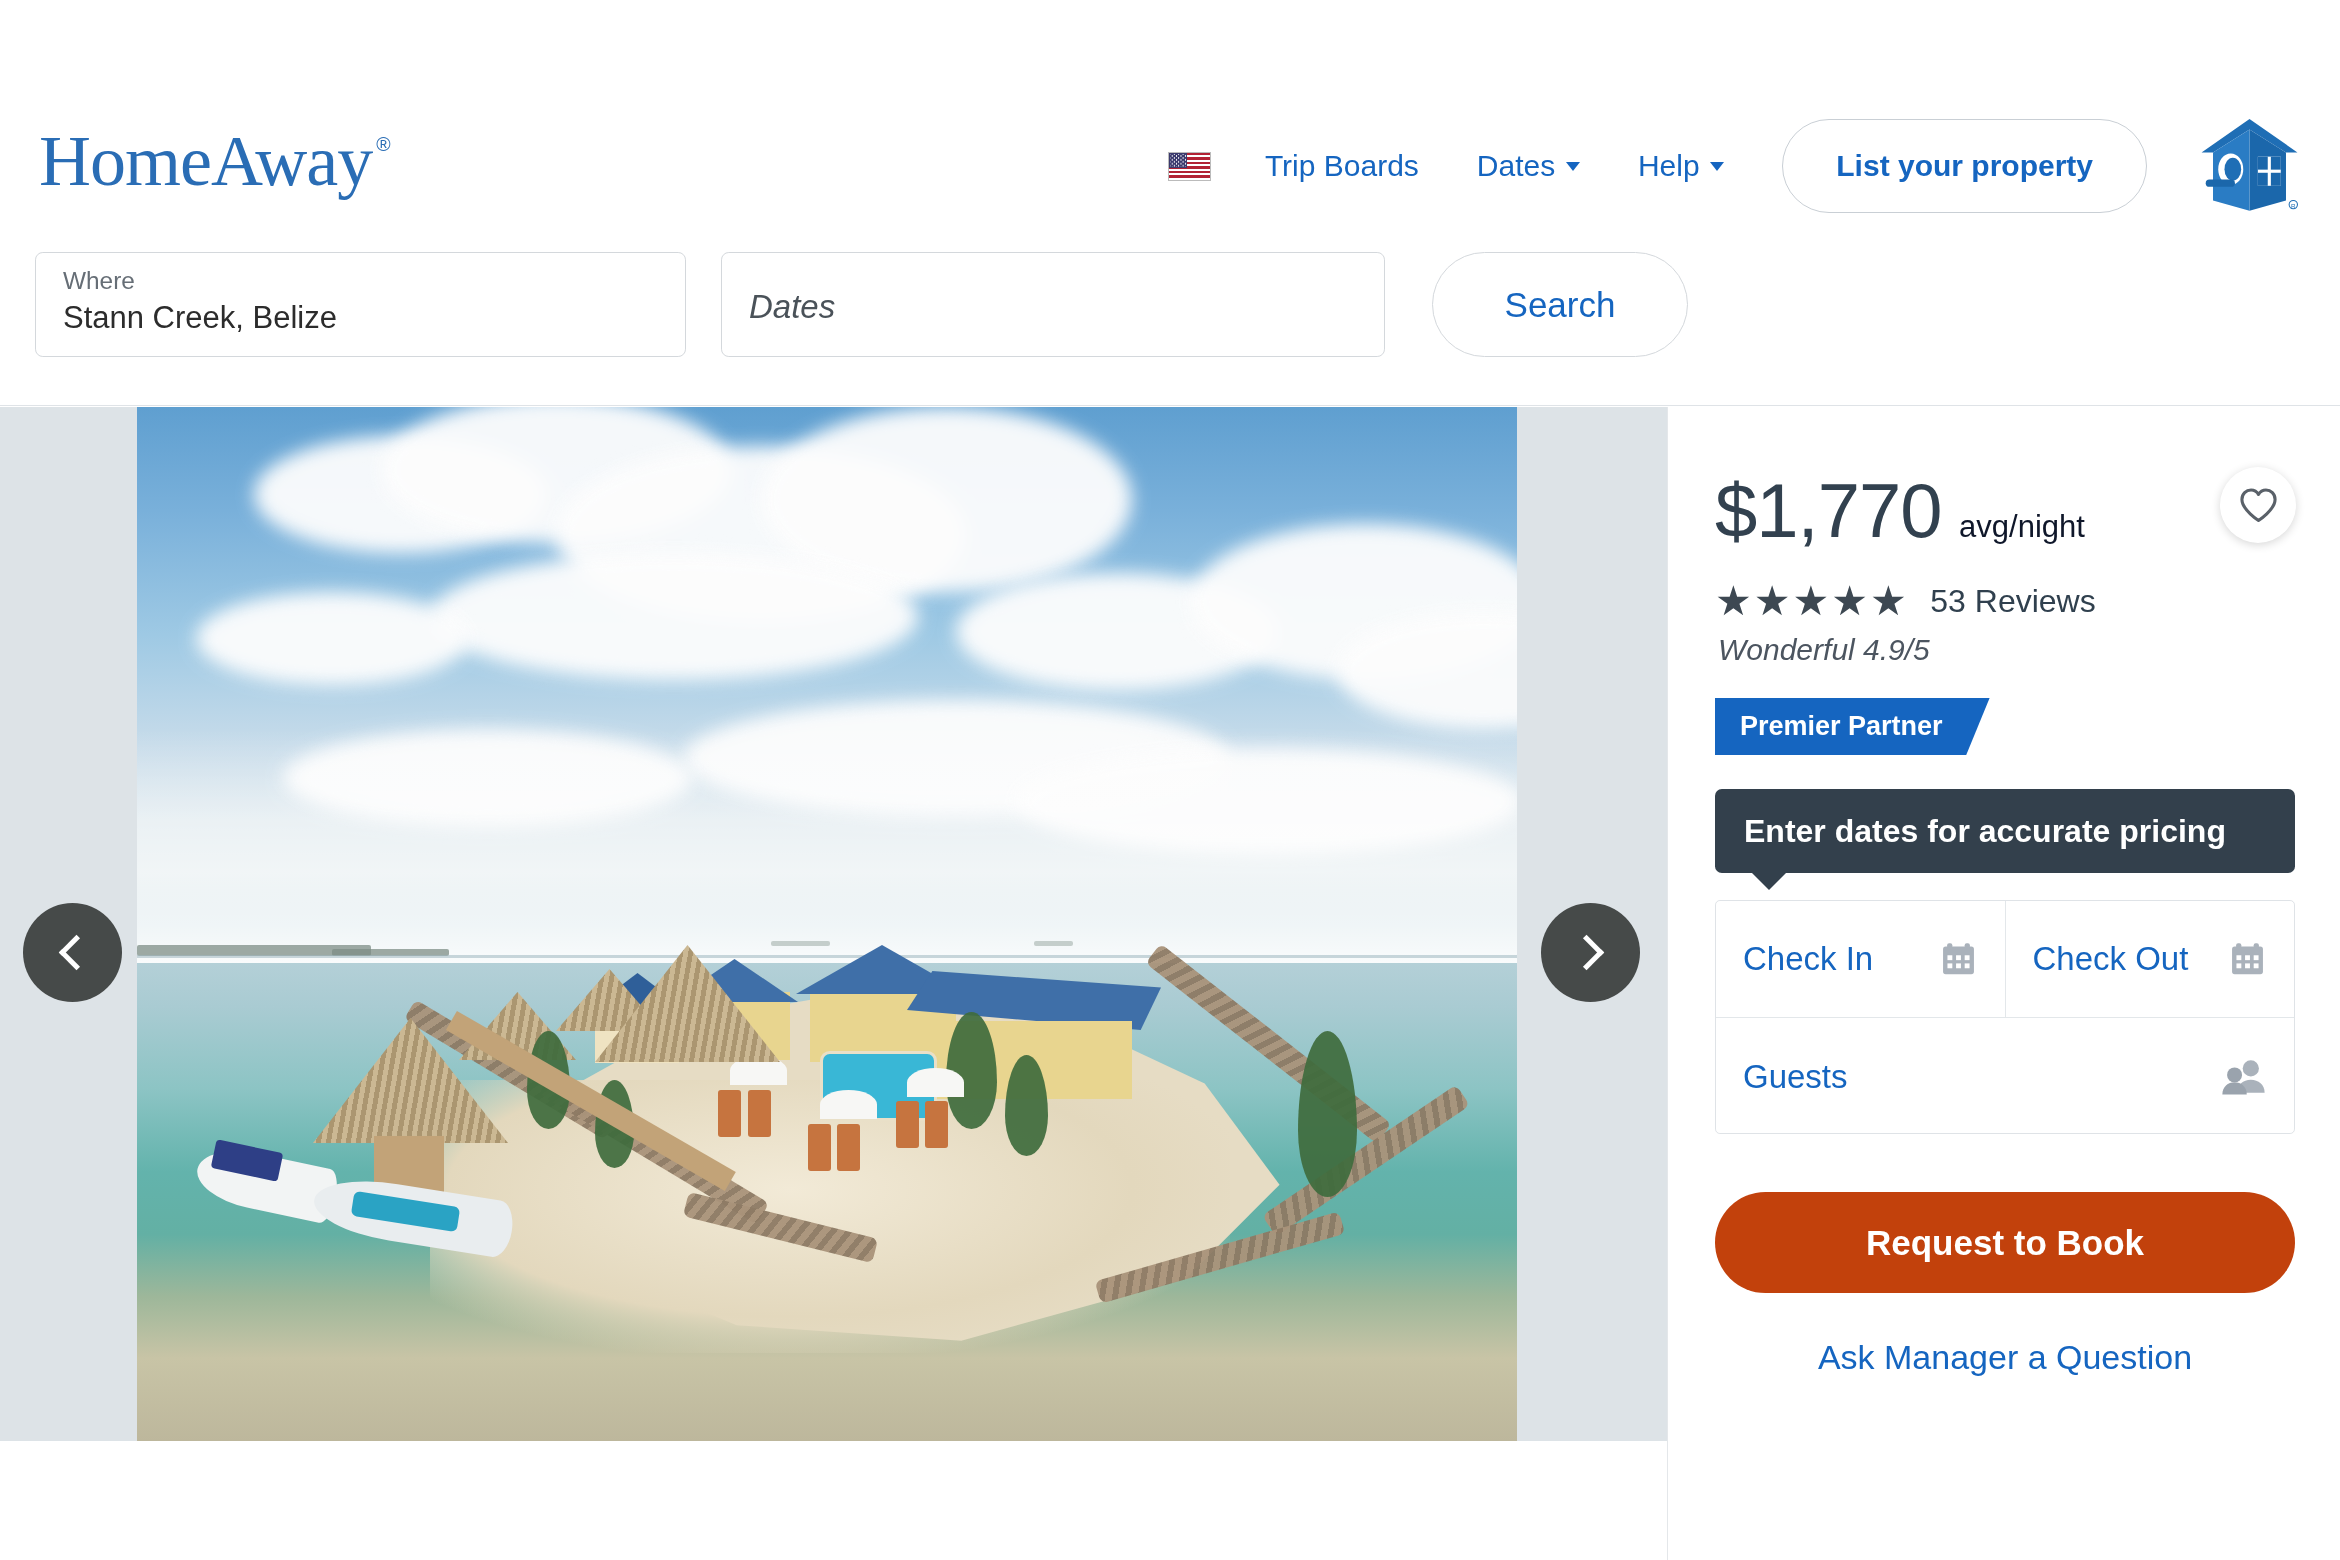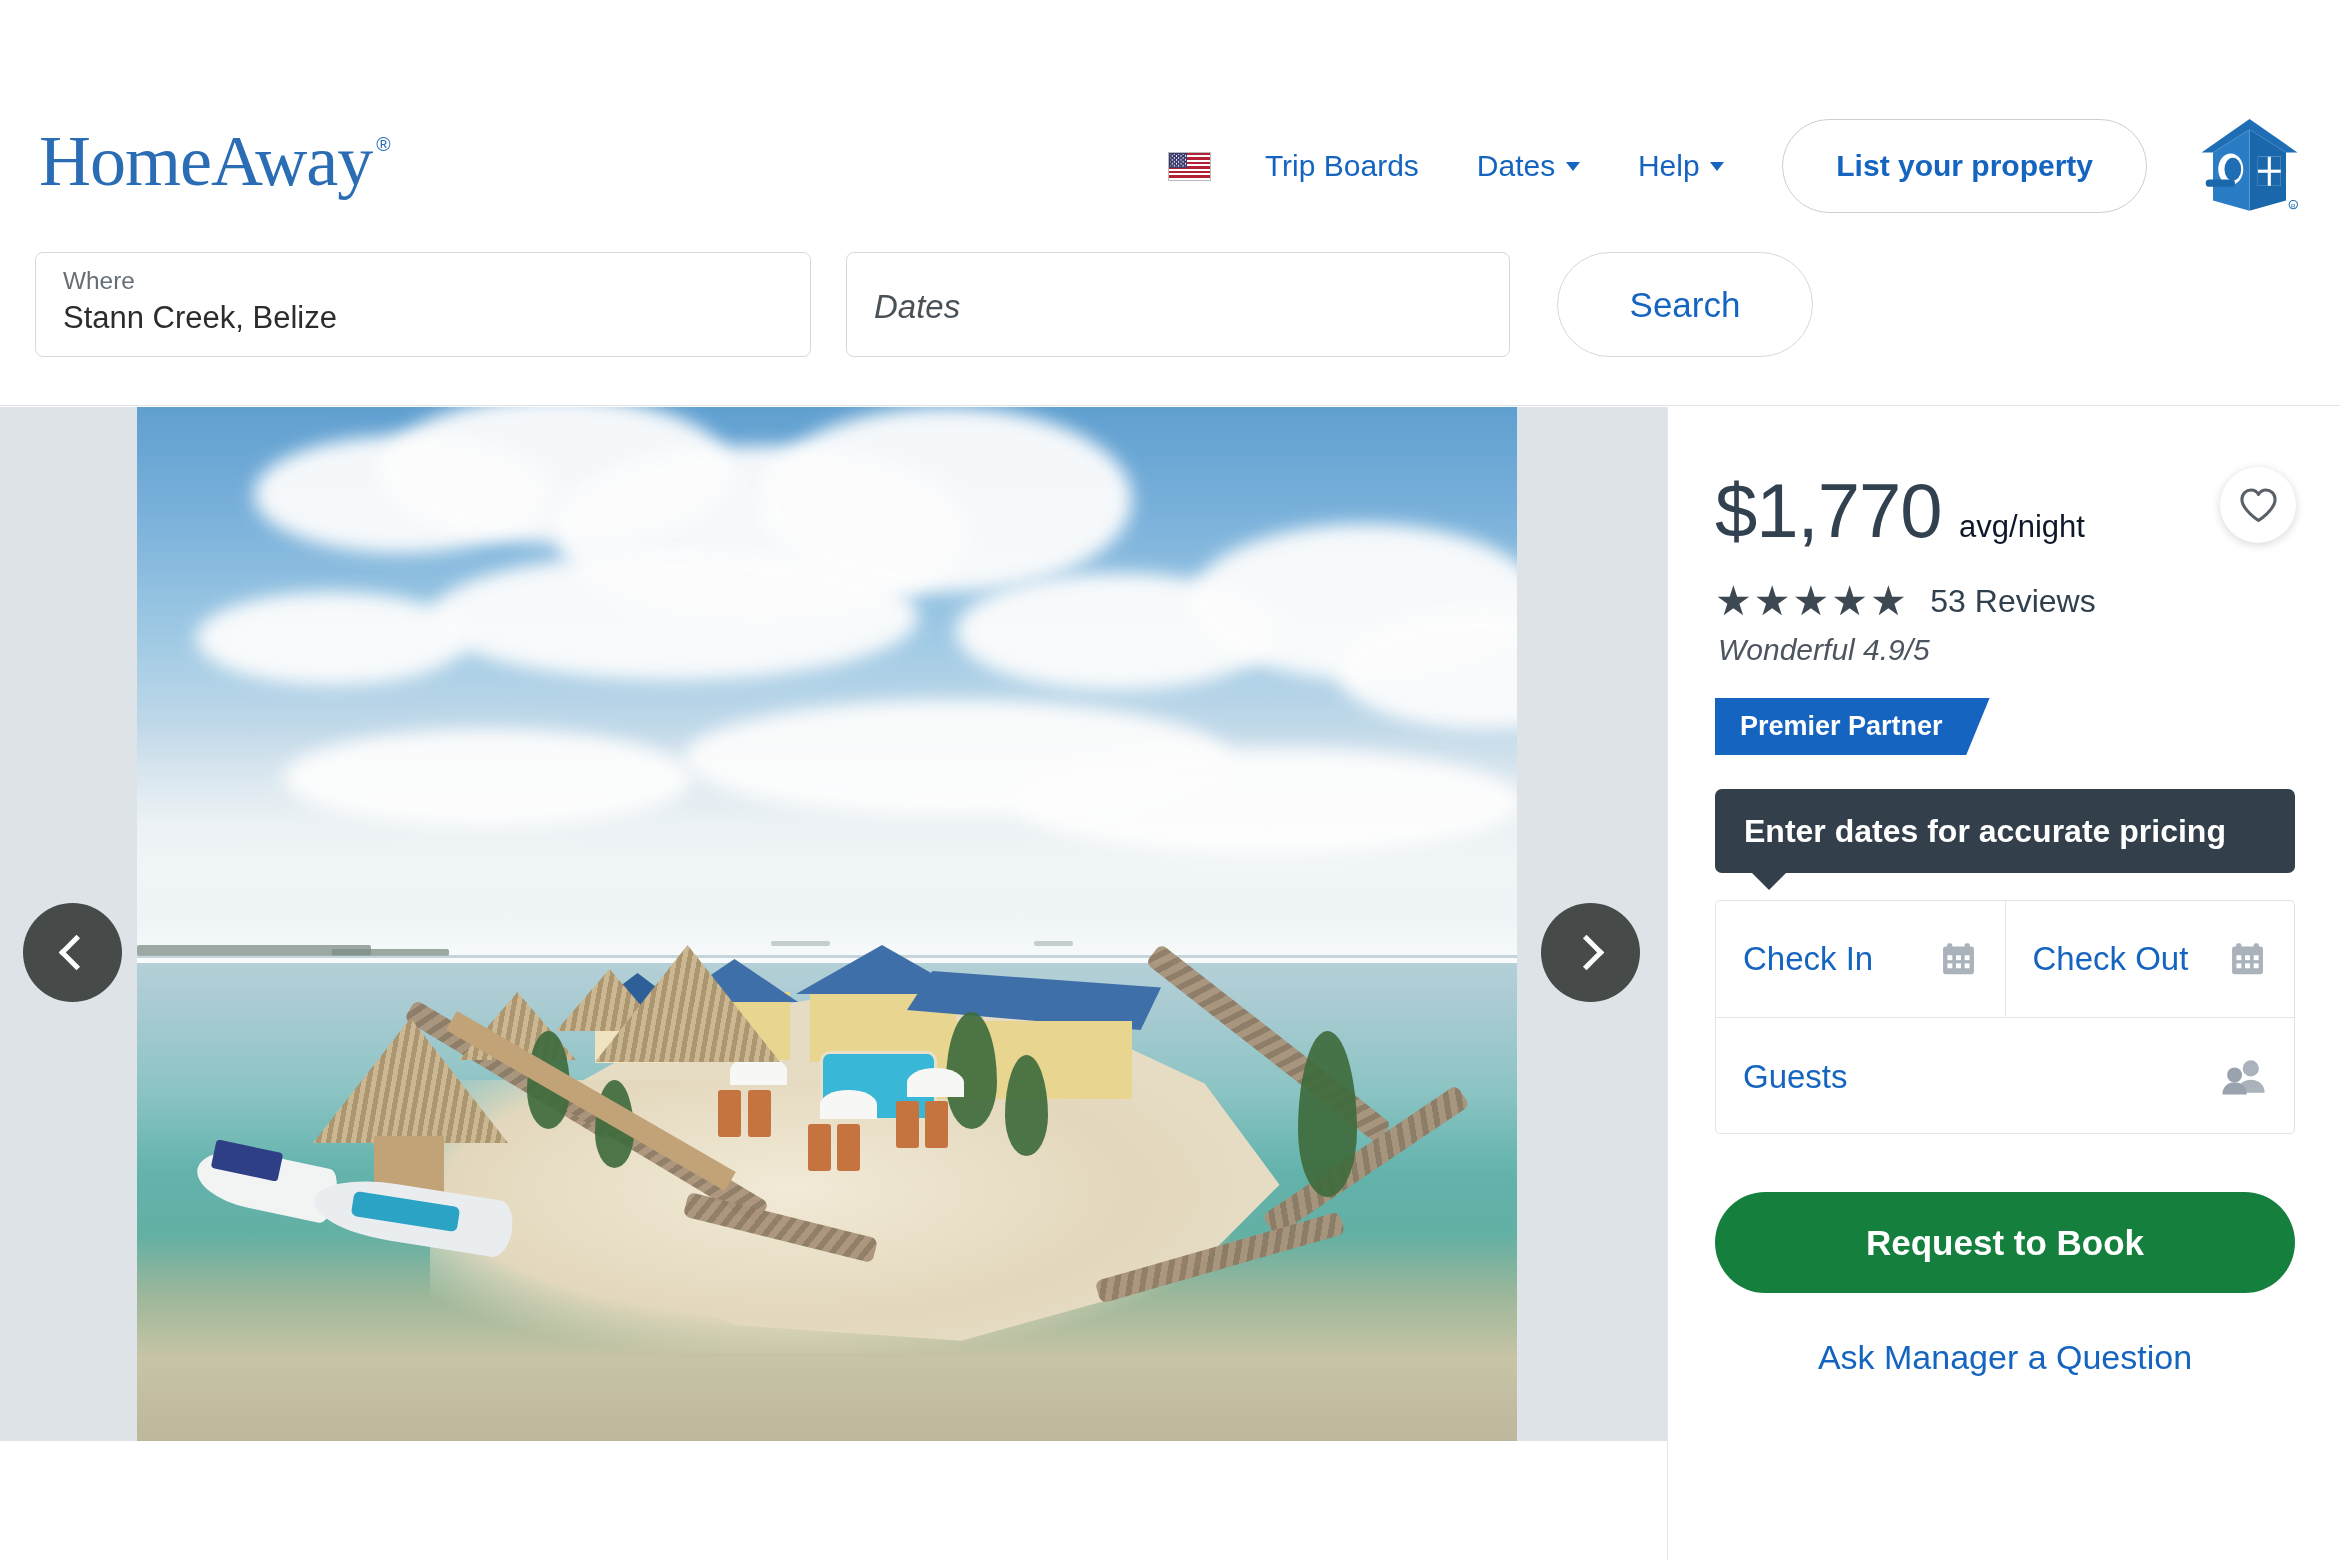--- a/index.html
+++ b/index.html
@@ -62,21 +62,21 @@
     white-space:nowrap; margin-right:43px; cursor:pointer;
   }
   .bird-logo { width:105px; height:98px; flex:0 0 auto; }
 
   
   .searchbar { position:absolute; left:35px; top:252px; display:flex; align-items:center; }
   .field {
     border:1px solid #d4d8dc; border-radius:7.8px; background:#fff;
     height:105px; position:relative;
   }
-  .field.where { width:776px; }
+  .field.where { width:651px; }
   .field.dates { width:664px; margin-left:35px;font-style:italic; }
   .field-label {
     position:absolute; left:27px; top:13.7px;
     font-size:24.4px; color:#666e76;
   }
   .field-value {
     position:absolute; left:27px; top:47px;
     font-size:31px; color:#2c2c2c;
   }
   .field-placeholder {
@@ -199,21 +199,21 @@
     padding:0 27px; cursor:pointer; position:relative;
   }
   .bb-cell.divider-r { border-right:1px solid #e3e7ea; }
   .bb-row.top { border-bottom:1px solid #e3e7ea; }
   .bb-label { font-size:33px; color:#1565c0; }
   .cal-ico { width:39px; height:39px; }
   .guests-ico { width:47px; height:39px; }
 
   .cta {
     position:absolute; left:47px; top:785px; width:580px; height:101px;
-    background:#15803d; color:#fff; border:none; border-radius:59px;
+    background:#c2410c; color:#fff; border:none; border-radius:59px;
     font-size:35px; font-weight:700; cursor:pointer;
     font-family:"Liberation Sans", sans-serif;
   }
   .ask-link {
     position:absolute; left:0; top:931px; width:674px; text-align:center;
     font-size:34px; color:#1565c0; text-decoration:none; cursor:pointer;
   }
 </style>
 </head>
 <body>

